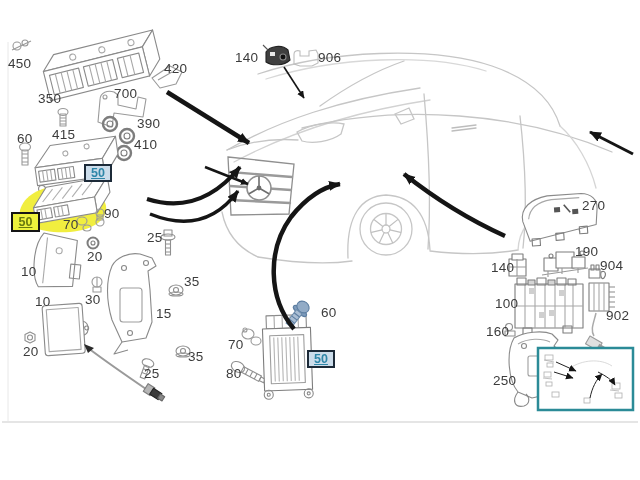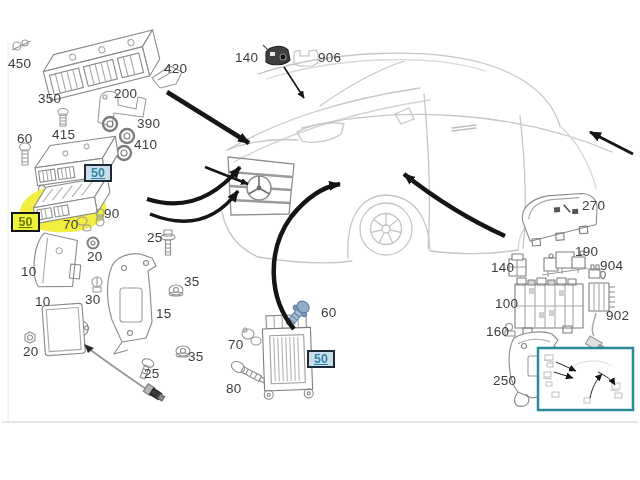--- a/index.html
+++ b/index.html
@@ -375,42 +375,42 @@
     <path d="M 205,167 L 248,184" stroke-width="2.5" marker-end="url(#ahs)"></path>
     <path d="M 294,329 C 268,298 267,250 291,217 C 310,193 328,186 340,184" stroke-width="4.5" marker-end="url(#ah)"></path>
     <path d="M 505,236 Q 452,212 404,174" stroke-width="4.5" marker-end="url(#ah)"></path>
     <path d="M 633,154 L 590,132" stroke-width="3" marker-end="url(#ah)"></path>
   </g>
 </svg>
 
   <div class="lbl" style="left:8px;top:57px">450</div>
   <div class="lbl" style="left:38px;top:92px">350</div>
   <div class="lbl" style="left:164px;top:62px">420</div>
-  <div class="lbl" style="left:114px;top:87px">200</div>
+  <div class="lbl" style="left:114px;top:87px">700</div>
   <div class="lbl" style="left:52px;top:128px">415</div>
   <div class="lbl" style="left:137px;top:117px">390</div>
   <div class="lbl" style="left:134px;top:138px">410</div>
   <div class="lbl" style="left:17px;top:132px">60</div>
   <div class="lbl" style="left:104px;top:207px">90</div>
   <div class="lbl" style="left:63px;top:218px">70</div>
   <div class="lbl" style="left:21px;top:265px">10</div>
   <div class="lbl" style="left:87px;top:250px">20</div>
   <div class="lbl" style="left:85px;top:293px">30</div>
   <div class="lbl" style="left:156px;top:307px">15</div>
   <div class="lbl" style="left:184px;top:275px">35</div>
   <div class="lbl" style="left:147px;top:231px">25</div>
   <div class="lbl" style="left:35px;top:295px">10</div>
   <div class="lbl" style="left:23px;top:345px">20</div>
   <div class="lbl" style="left:188px;top:350px">35</div>
   <div class="lbl" style="left:144px;top:367px">25</div>
   <div class="lbl" style="left:235px;top:51px">140</div>
   <div class="lbl" style="left:318px;top:51px">906</div>
   <div class="lbl" style="left:321px;top:306px">60</div>
   <div class="lbl" style="left:228px;top:338px">70</div>
-  <div class="lbl" style="left:226px;top:382px">80</div>
+  <div class="lbl" style="left:226px;top:367px">80</div>
   <div class="lbl" style="left:582px;top:199px">270</div>
   <div class="lbl" style="left:575px;top:245px">190</div>
   <div class="lbl" style="left:491px;top:261px">140</div>
   <div class="lbl" style="left:600px;top:259px">904</div>
   <div class="lbl" style="left:495px;top:297px">100</div>
   <div class="lbl" style="left:606px;top:309px">902</div>
   <div class="lbl" style="left:486px;top:325px">160</div>
   <div class="lbl" style="left:493px;top:374px">250</div>
 
   <div class="tag blue" style="left:84px;top:164px">50</div>

